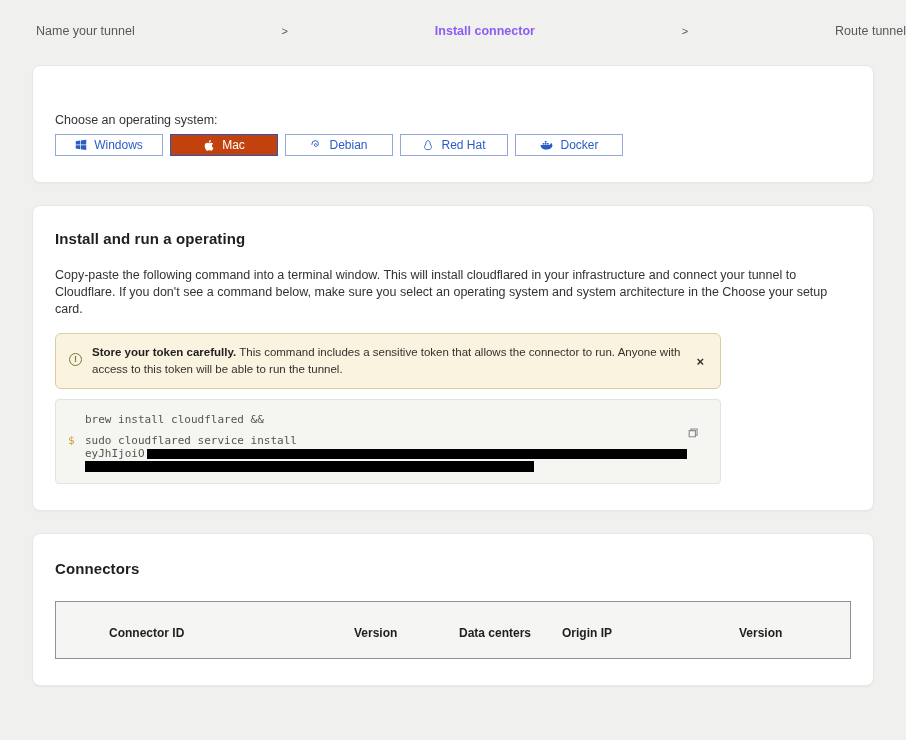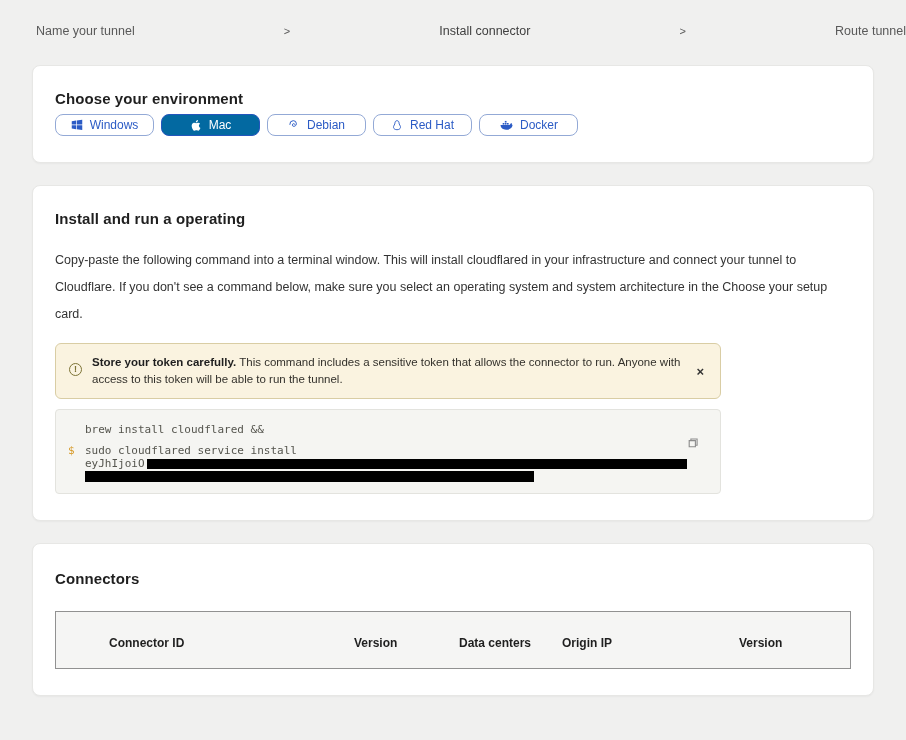--- a/index.html
+++ b/index.html
@@ -14,56 +14,56 @@
   
   .breadcrumb {
     padding: 24px 0 0 36px;
     font-size: 12.5px;
     color: #595959;
     display: flex;
     align-items: center;
     gap: 9px;
     justify-content: space-between;
   }
-  .breadcrumb .crumb.active { font-weight: normal; color: #404040; }
+  .breadcrumb .crumb.active { font-weight: bold; color: #8b5cf6; }
   .breadcrumb .sep { color: #595959; font-size: 11px; }
 
   
   .card {
     margin: 0 32px;
     background: #ffffff;
     border: 1px solid #e7e7e5;
     border-radius: 8px;
     box-shadow: 0 1px 2px rgba(0,0,0,0.04);
     padding: 24px 22px 26px 22px;
   }
   .card-1 { margin-top: 27px; }
   .card-2 { margin-top: 22px; }
   .card-3 { margin-top: 22px; padding-top: 26px; }
   .card-title { font-size: 15px; font-weight: bold; color: #1f1f1f; letter-spacing: .1px; }
 
   
   .os-label { margin-top: 23px; font-size: 12.5px; color: #333; }
   .os-row { margin-top: 7px; display: flex; gap: 7px; }
   .os-btn {
-    width: 99px; height: 22px;
+    width: 108px; height: 22px;
     display: flex; align-items: center; justify-content: center; gap: 7px;
     background: #fff;
     border: 1px solid #93a9d6;
-    border-radius: 8px;
+    border-radius: 0;
     color: #2b5bc5;
     font-size: 12px;
     font-family: "Liberation Sans", sans-serif;
     cursor: pointer;
   }
-  .os-btn.selected { background: #0369a1; border-color: #2456bd; color: #fff; }
+  .os-btn.selected { background: #c2410c; border-color: #2456bd; color: #fff; }
   .os-btn svg { display: block; }
 
   
-  .desc { margin-top: 20px; font-size: 12.5px; line-height: 27px; color: #333; max-width: 796px; }
+  .desc { margin-top: 20px; font-size: 12.5px; line-height: 17px; color: #333; max-width: 796px; }
 
   .warning-banner {
     margin-top: 15px;
     width: 666px;
     background: #faf3e0;
     border: 1px solid #d9cda4;
     border-radius: 6px;
     padding: 10px 12px 10px 13px;
     display: flex;
     align-items: flex-start;
@@ -147,21 +147,21 @@
 
 <nav class="breadcrumb">
   <span class="crumb">Name your tunnel</span>
   <span class="sep">&gt;</span>
   <span class="crumb active">Install connector</span>
   <span class="sep">&gt;</span>
   <span class="crumb">Route tunnel</span>
 </nav>
 
 <section class="card card-1">
-  <h2 class="card-title">Choose your environment</h2>
+  <div class="os-label">Choose an operating system:</div>
   <div class="os-row">
 
     <button class="os-btn">
       <span>
         <svg width="12" height="12" viewBox="0 0 16 16">
             <path fill="#2b5bc5" d="M1 2.9l5.7-.8v5.3H1zM7.6 1.9L15 .9v6.5H7.6zM1 8.3h5.7v5.3L1 12.8zM7.6 8.3H15v6.5l-7.4-1z"></path>
           </svg>
       </span>
       <span>Windows</span>
     </button>

